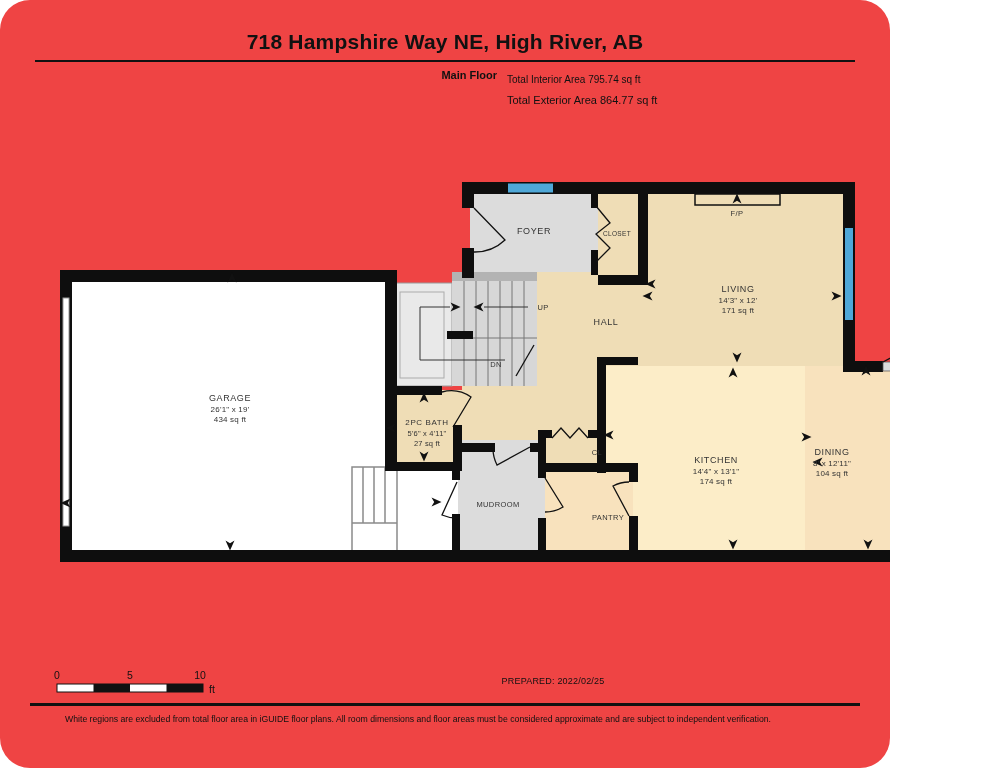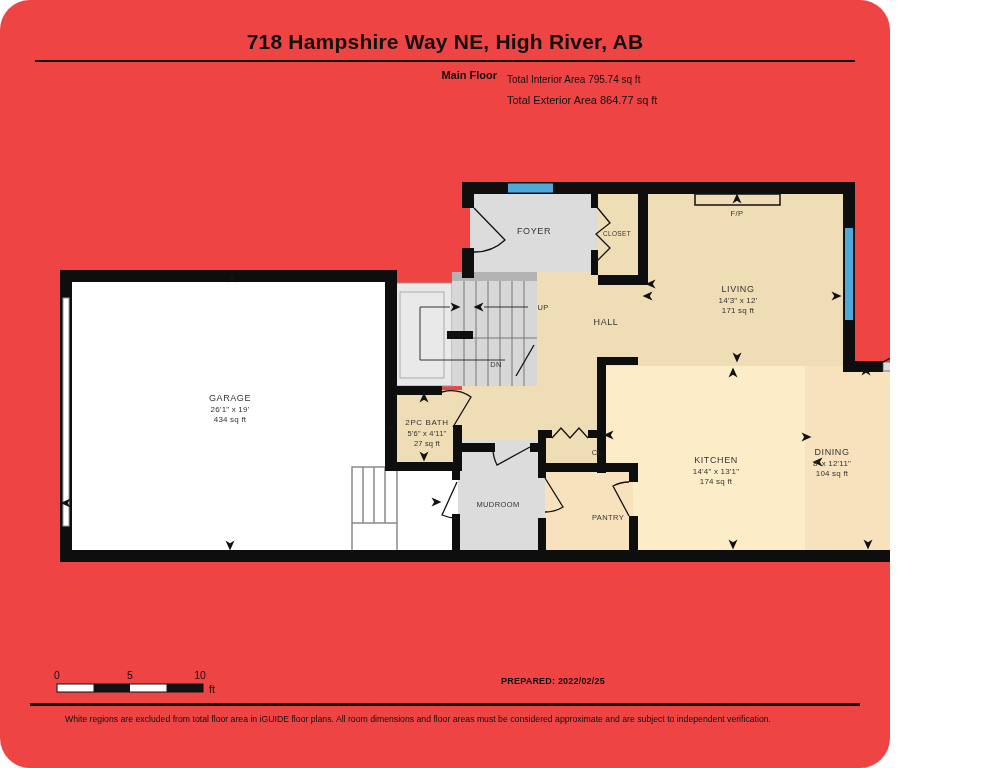--- a/index.html
+++ b/index.html
@@ -10,21 +10,21 @@
   #rule-top{top:60px;left:35px;right:35px;height:2px;background:#111;}
   #floor-label{top:69px;left:300px;width:197px;text-align:right;font-size:11px;font-weight:bold;}
   #ext-area{top:62px;left:507px;font-size:11px;margin-top:32px;}
   #int-area{top:74px;left:507px;font-size:10px;}
   #plan-svg{top:0;left:0;}
   .room-label{position:absolute;transform:translate(-50%,-50%);text-align:center;color:#333;white-space:nowrap;}
   .rname{font-size:9px;letter-spacing:.6px;}
   .rdims,.rarea{font-size:8px;margin-top:1.5px;letter-spacing:.2px;}
   .small .rname{font-size:7.5px;letter-spacing:.4px;}
   .tiny .rname{font-size:6.5px;letter-spacing:.3px;}
-  #prepared{top:676px;left:553px;transform:translate(-50%,0);font-size:9px;letter-spacing:.2px;color:#111;font-weight:bold;}
+  #prepared{top:676px;left:553px;transform:translate(-50%,0);font-size:9px;letter-spacing:.2px;color:#111;}
   #rule-bottom{top:703px;left:30px;right:30px;height:3px;background:#111;}
   #footer-text{top:714px;left:35px;font-size:8.7px;color:#111;margin-left:30px;}
 </style>
 </head>
 <body>
 
 <div id="page">
 
   <div id="title" class="abs">718 Hampshire Way NE, High River, AB</div>
   <div id="rule-top" class="abs"></div>

